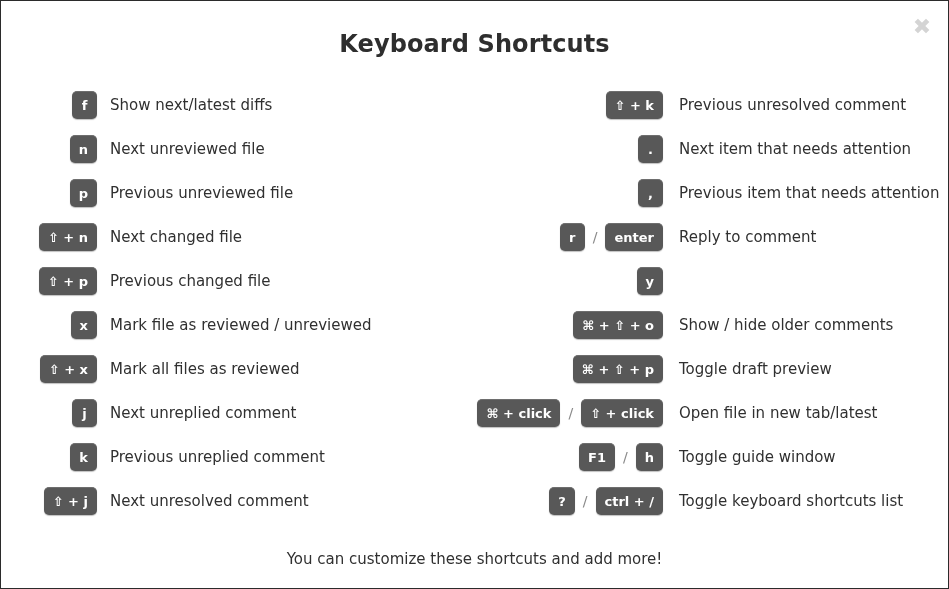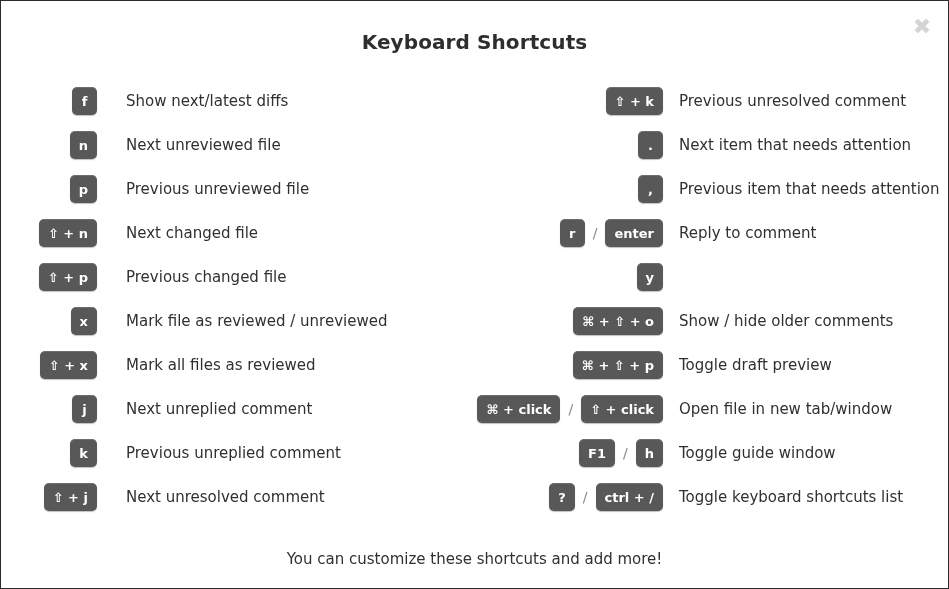--- a/index.html
+++ b/index.html
@@ -34,21 +34,21 @@
     text-align: center;
     font-size: 22px;
     font-weight: bold;
     color: #d4d4d4;
     cursor: pointer;
     user-select: none;
   }
 
   .title {
     text-align: center;
-    font-size: 20px;
+    font-size: 24px;
     font-weight: bold;
     color: #2e2e2e;
     margin: 0;
     padding-top: 29px;
     letter-spacing: 0.1px;
   }
 
   .columns {
     display: flex;
     margin-top: 25px;
@@ -108,21 +108,21 @@
     padding: 0 8px;
     user-select: none;
   }
 
   .label {
     font-size: 15px;
     color: #303030;
     white-space: nowrap;
   }
 
-  .col-left  .label { padding-left: 29px; }
+  .col-left  .label { padding-left: 13px; }
   .col-right .label { padding-left: 16px; }
 
   .footer {
     position: absolute;
     left: 0;
     right: 0;
     bottom: 20px;
     text-align: center;
     font-size: 15px;
     color: #303030;
@@ -249,21 +249,21 @@
             <span class="keycap">⌘ + ⇧ + p</span>
           </div>
           <div class="label">Toggle draft preview</div>
         </div>
         <div class="row">
           <div class="keys">
             <span class="keycap">⌘ + click</span>
             <span class="sep">/</span>
             <span class="keycap">⇧ + click</span>
           </div>
-          <div class="label">Open file in new tab/window</div>
+          <div class="label">Open file in new tab/latest</div>
         </div>
         <div class="row">
           <div class="keys">
             <span class="keycap">F1</span>
             <span class="sep">/</span>
             <span class="keycap">h</span>
           </div>
           <div class="label">Toggle guide window</div>
         </div>
         <div class="row">

